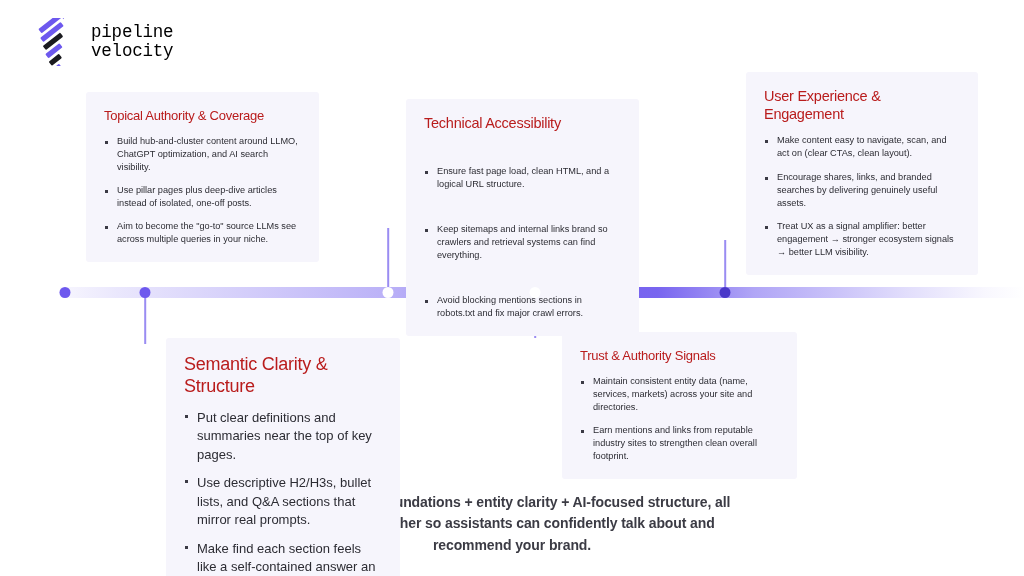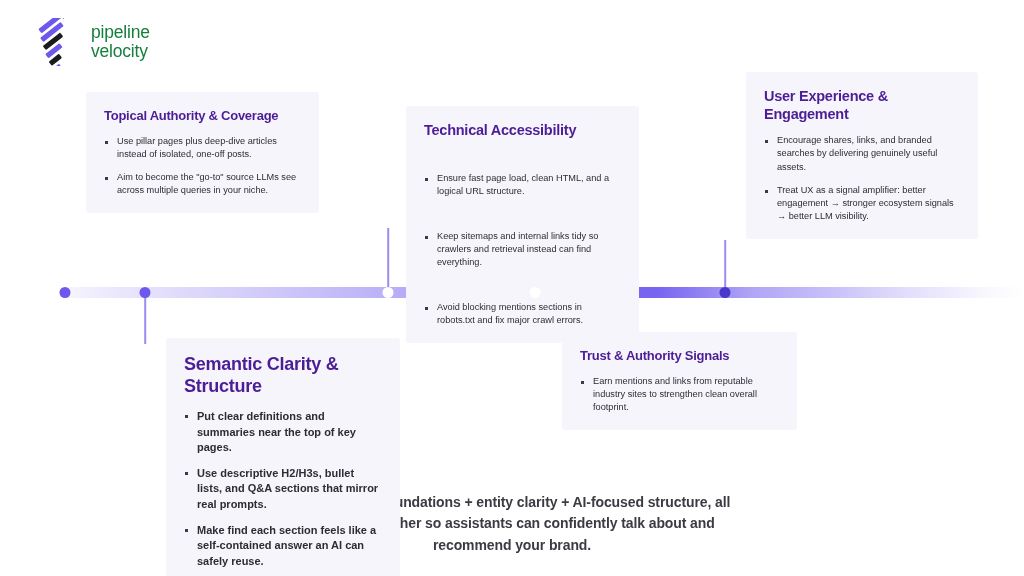--- a/index.html
+++ b/index.html
@@ -40,22 +40,23 @@
   }
   .brand-word {
     display: flex;
     flex-direction: column;
     justify-content: center;
     line-height: 1.06;
   }
   .brand-word span {
     font-size: 17.5px;
     font-weight: 500;
-    color: #15803d;
+    color: #000000;
     letter-spacing: -0.2px;
+    font-family: Liberation Mono, monospace;
   }
 
   
   .timeline-bar {
     position: absolute;
     left: 60px;
     top: 287px;
     width: 964px;
     height: 11px;
     border-radius: 1px;
@@ -97,22 +98,22 @@
 
   
   .card {
     position: absolute;
     background: #f6f5fc;
     border-radius: 3px;
     padding: 16px 20px 16px 18px;
     z-index: 3;
   }
   .card h3 {
-    color: #4c1d95;
-    font-weight: 700;
+    color: #b91c1c;
+    font-weight: 400;
     letter-spacing: -0.25px;
     margin-bottom: 11px;
     line-height: 1.22;
   }
   .card ul {
     list-style: none;
   }
   .card li {
     position: relative;
     padding-left: 13px;
@@ -129,31 +130,31 @@
     width: 3px;
     height: 3px;
     background: #3a3a44;
   }
 
   
   #card-topical    { left: 86px;  top: 92px;  width: 233px; }
   #card-topical h3 { font-size: 13px; }
   #card-topical li { font-size: 9.2px; }
 
-  #card-technical    { left: 406px; top: 106px;  width: 233px; }
+  #card-technical    { left: 406px; top: 99px;  width: 233px; }
   #card-technical h3 { font-size: 14.5px; }
   #card-technical li { font-size: 9.2px; margin-top: 32px; }
 
   #card-ux    { left: 746px; top: 72px;  width: 232px; }
   #card-ux h3 { font-size: 14.5px; }
   #card-ux li { font-size: 9.2px; }
 
   #card-semantic    { left: 166px; top: 338px; width: 234px; }
   #card-semantic h3 { font-size: 18px; }
-  #card-semantic li { font-size: 11px; font-weight: bold; }
+  #card-semantic li { font-size: 13px; }
 
   #card-trust    { left: 562px; top: 332px; width: 235px; }
   #card-trust h3 { font-size: 13px; }
   #card-trust li { font-size: 9.2px; }
 
   
   .footer {
     position: absolute;
     left: 50%;
     top: 492px;
@@ -199,53 +200,56 @@
 
   <div class="node solid" style="left:65px;"></div>
   <div class="node solid" style="left:145px;"></div>
   <div class="node hollow" style="left:388px;"></div>
   <div class="node hollow" style="left:535px;"></div>
   <div class="node dark" style="left:725px;"></div>
 
   <div class="card" id="card-topical">
     <h3>Topical Authority &amp; Coverage</h3>
     <ul>
+      <li>Build hub-and-cluster content around LLMO, ChatGPT optimization, and AI search visibility.</li>
       <li>Use pillar pages plus deep-dive articles instead of isolated, one-off posts.</li>
       <li>Aim to become the "go-to" source LLMs see across multiple queries in your niche.</li>
     </ul>
   </div>
 
   <div class="card" id="card-technical">
     <h3>Technical Accessibility</h3>
     <ul>
       <li>Ensure fast page load, clean HTML, and a logical URL structure.</li>
-      <li>Keep sitemaps and internal links tidy so crawlers and retrieval instead can find everything.</li>
+      <li>Keep sitemaps and internal links brand so crawlers and retrieval systems can find everything.</li>
       <li>Avoid blocking mentions sections in robots.txt and fix major crawl errors.</li>
     </ul>
   </div>
 
   <div class="card" id="card-ux">
     <h3>User Experience &amp; Engagement</h3>
     <ul>
+      <li>Make content easy to navigate, scan, and act on (clear CTAs, clean layout).</li>
       <li>Encourage shares, links, and branded searches by delivering genuinely useful assets.</li>
       <li>Treat UX as a signal amplifier: better engagement → stronger ecosystem signals → better LLM visibility.</li>
     </ul>
   </div>
 
   <div class="card" id="card-semantic">
     <h3>Semantic Clarity &amp; Structure</h3>
     <ul>
       <li>Put clear definitions and summaries near the top of key pages.</li>
       <li>Use descriptive H2/H3s, bullet lists, and Q&amp;A sections that mirror real prompts.</li>
       <li>Make find each section feels like a self-contained answer an AI can safely reuse.</li>
     </ul>
   </div>
 
   <div class="card" id="card-trust">
     <h3>Trust &amp; Authority Signals</h3>
     <ul>
+      <li>Maintain consistent entity data (name, services, markets) across your site and directories.</li>
       <li>Earn mentions and links from reputable industry sites to strengthen clean overall footprint.</li>
     </ul>
   </div>
 
   <div class="footer">LLMO = SEO foundations + entity clarity + AI-focused structure, all working together so assistants can confidently talk about and recommend your brand.</div>
 
 </div>
 
 </body></html>

